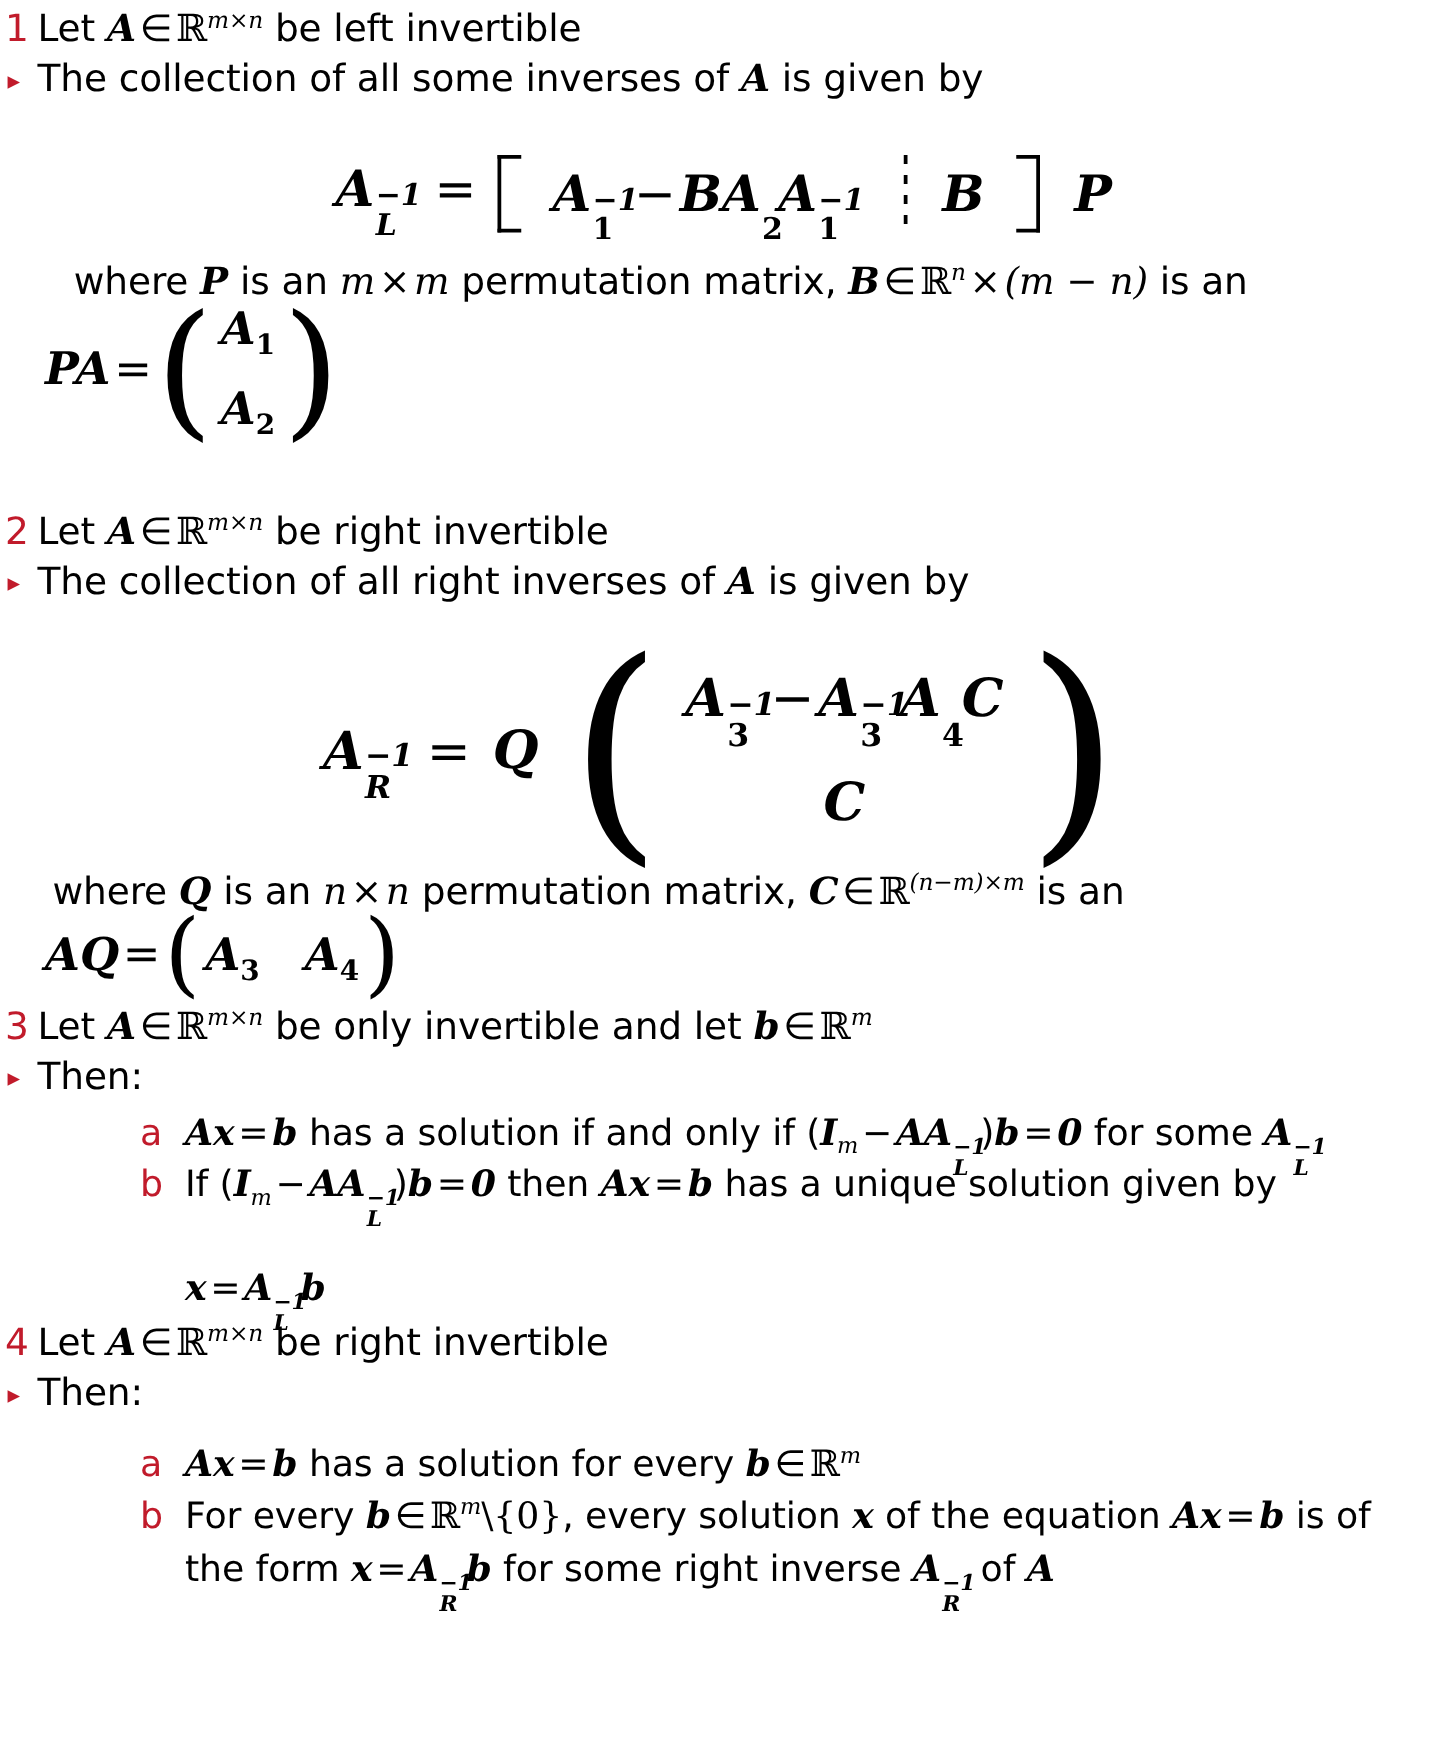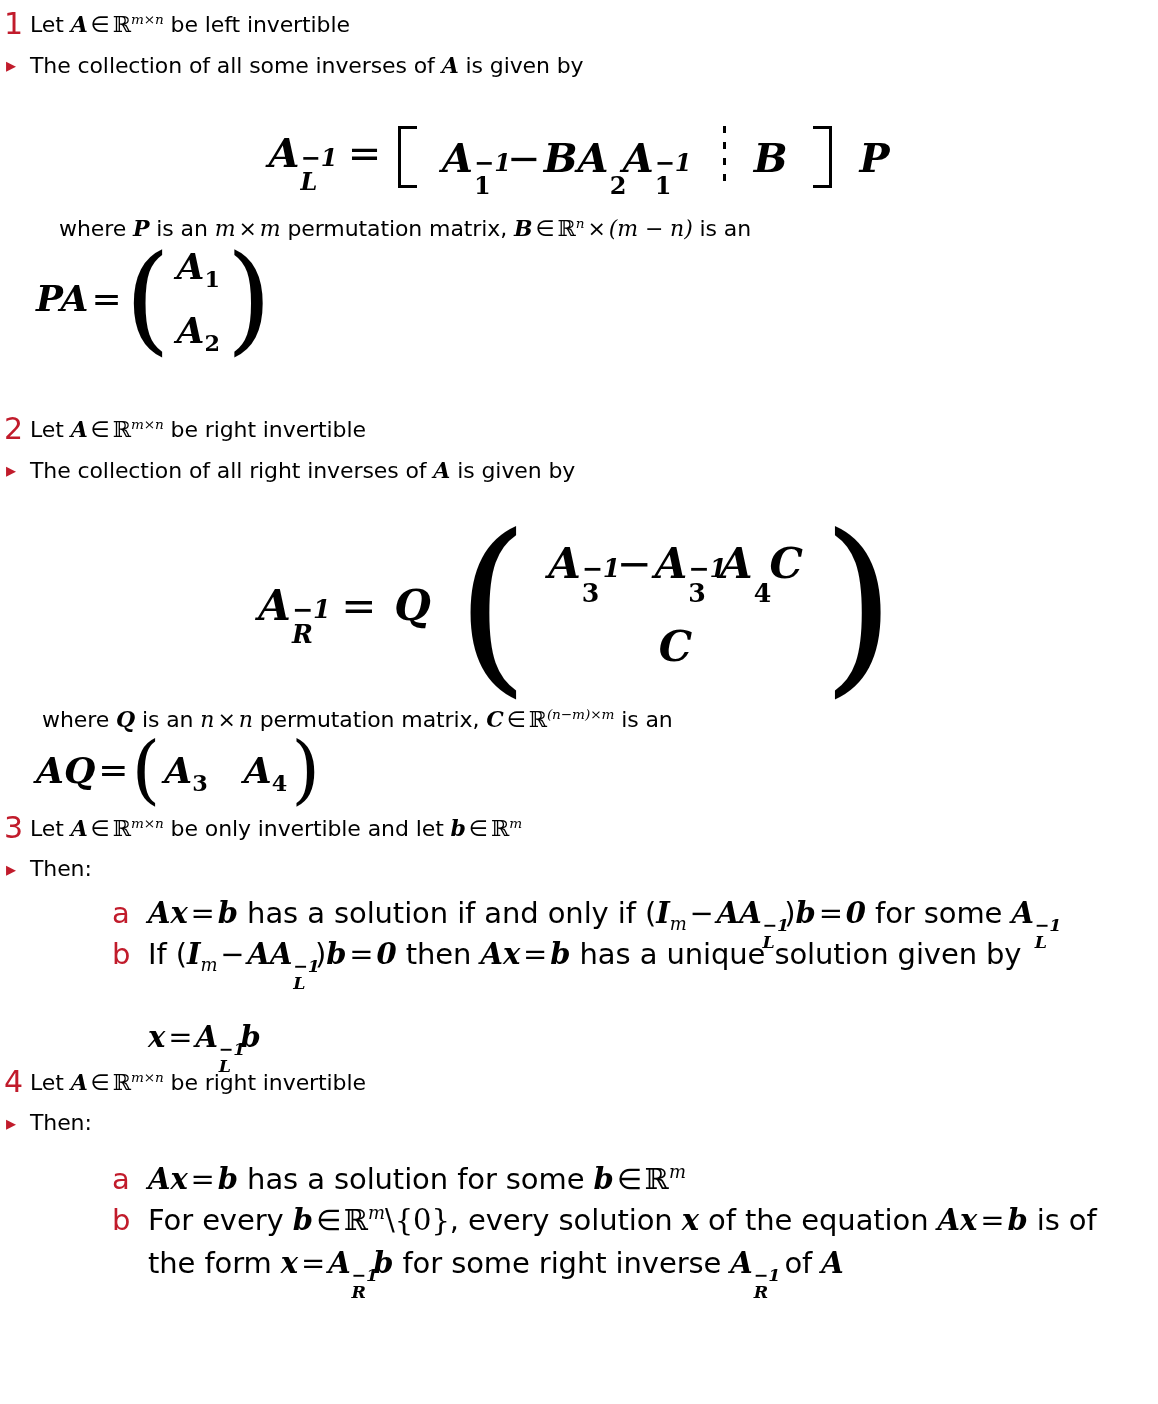--- a/index.html
+++ b/index.html
@@ -52,21 +52,21 @@
     color: #c11b2b;
     font-size: 29px;
     line-height: 41px;
     width: 38px;
     min-width: 38px;
     text-align: left;
     padding-left: 12px;
     box-sizing: border-box;
   }
   .body-text {
-    font-size: 22px;
+    font-size: 30px;
     line-height: 40px;
     flex: 1;
     letter-spacing: -0.1px;
   }
   .body-text.sub {
     font-size: 29px;
     line-height: 41px;
   }
   .mi       { font-style: italic; font-family: "DejaVu Serif", serif; }
   .mb       { font-weight: bold; font-style: italic; font-family: "DejaVu Serif", serif; }
@@ -311,21 +311,21 @@
   </div>
 
   <div class="item">
     <div class="marker-tri">▸</div>
     <div class="body-text">Then:</div>
   </div>
 
   <div class="item" style="margin-top:16px;">
     <div class="marker-alpha" style="padding-left:112px; width:148px; min-width:148px;">a</div>
     <div class="body-text sub">
-      <span class="mb">A</span><span class="mb">x</span><span class="op" style="font-family:'DejaVu Serif',serif;">=</span><span class="mb">b</span><span> has a solution for some </span><span class="mb">b</span><span class="op">∈</span><span class="bb">ℝ</span><sup class="mx mi">m</sup>
+      <span class="mb">A</span><span class="mb">x</span><span class="op" style="font-family:'DejaVu Serif',serif;">=</span><span class="mb">b</span><span> has a solution for every </span><span class="mb">b</span><span class="op">∈</span><span class="bb">ℝ</span><sup class="mx mi">m</sup>
     </div>
   </div>
 
   <div class="item">
     <div class="marker-alpha" style="padding-left:112px; width:148px; min-width:148px;">b</div>
     <div class="body-text sub">
       <span>For every </span><span class="mb">b</span><span class="op">∈</span><span class="bb">ℝ</span><sup class="mx mi">m</sup><span style="font-family:'DejaVu Serif',serif;">\{0}</span><span>, every solution </span><span class="mb">x</span><span>&nbsp;of the equation </span><span class="mb">A</span><span class="mb">x</span><span class="op" style="font-family:'DejaVu Serif',serif;">=</span><span class="mb">b</span><span> is of</span>
       <div style="padding-top:2px;">
         <span>the form </span><span class="mb">x</span><span class="op" style="font-family:'DejaVu Serif',serif;">=</span><span class="mb">A</span><span style="position:relative; display:inline-block; font-weight:bold; font-style:italic; font-family:'DejaVu Serif',serif;"><span class="supsub pad-supsub"><span class="s1">−1</span><span class="s2">R</span></span></span><span class="mb">b</span><span> for some right inverse </span><span class="mb">A</span><span style="position:relative; display:inline-block; font-weight:bold; font-style:italic; font-family:'DejaVu Serif',serif;"><span class="supsub pad-supsub"><span class="s1">−1</span><span class="s2">R</span></span></span><span> of </span><span class="mb">A</span>
       </div>

